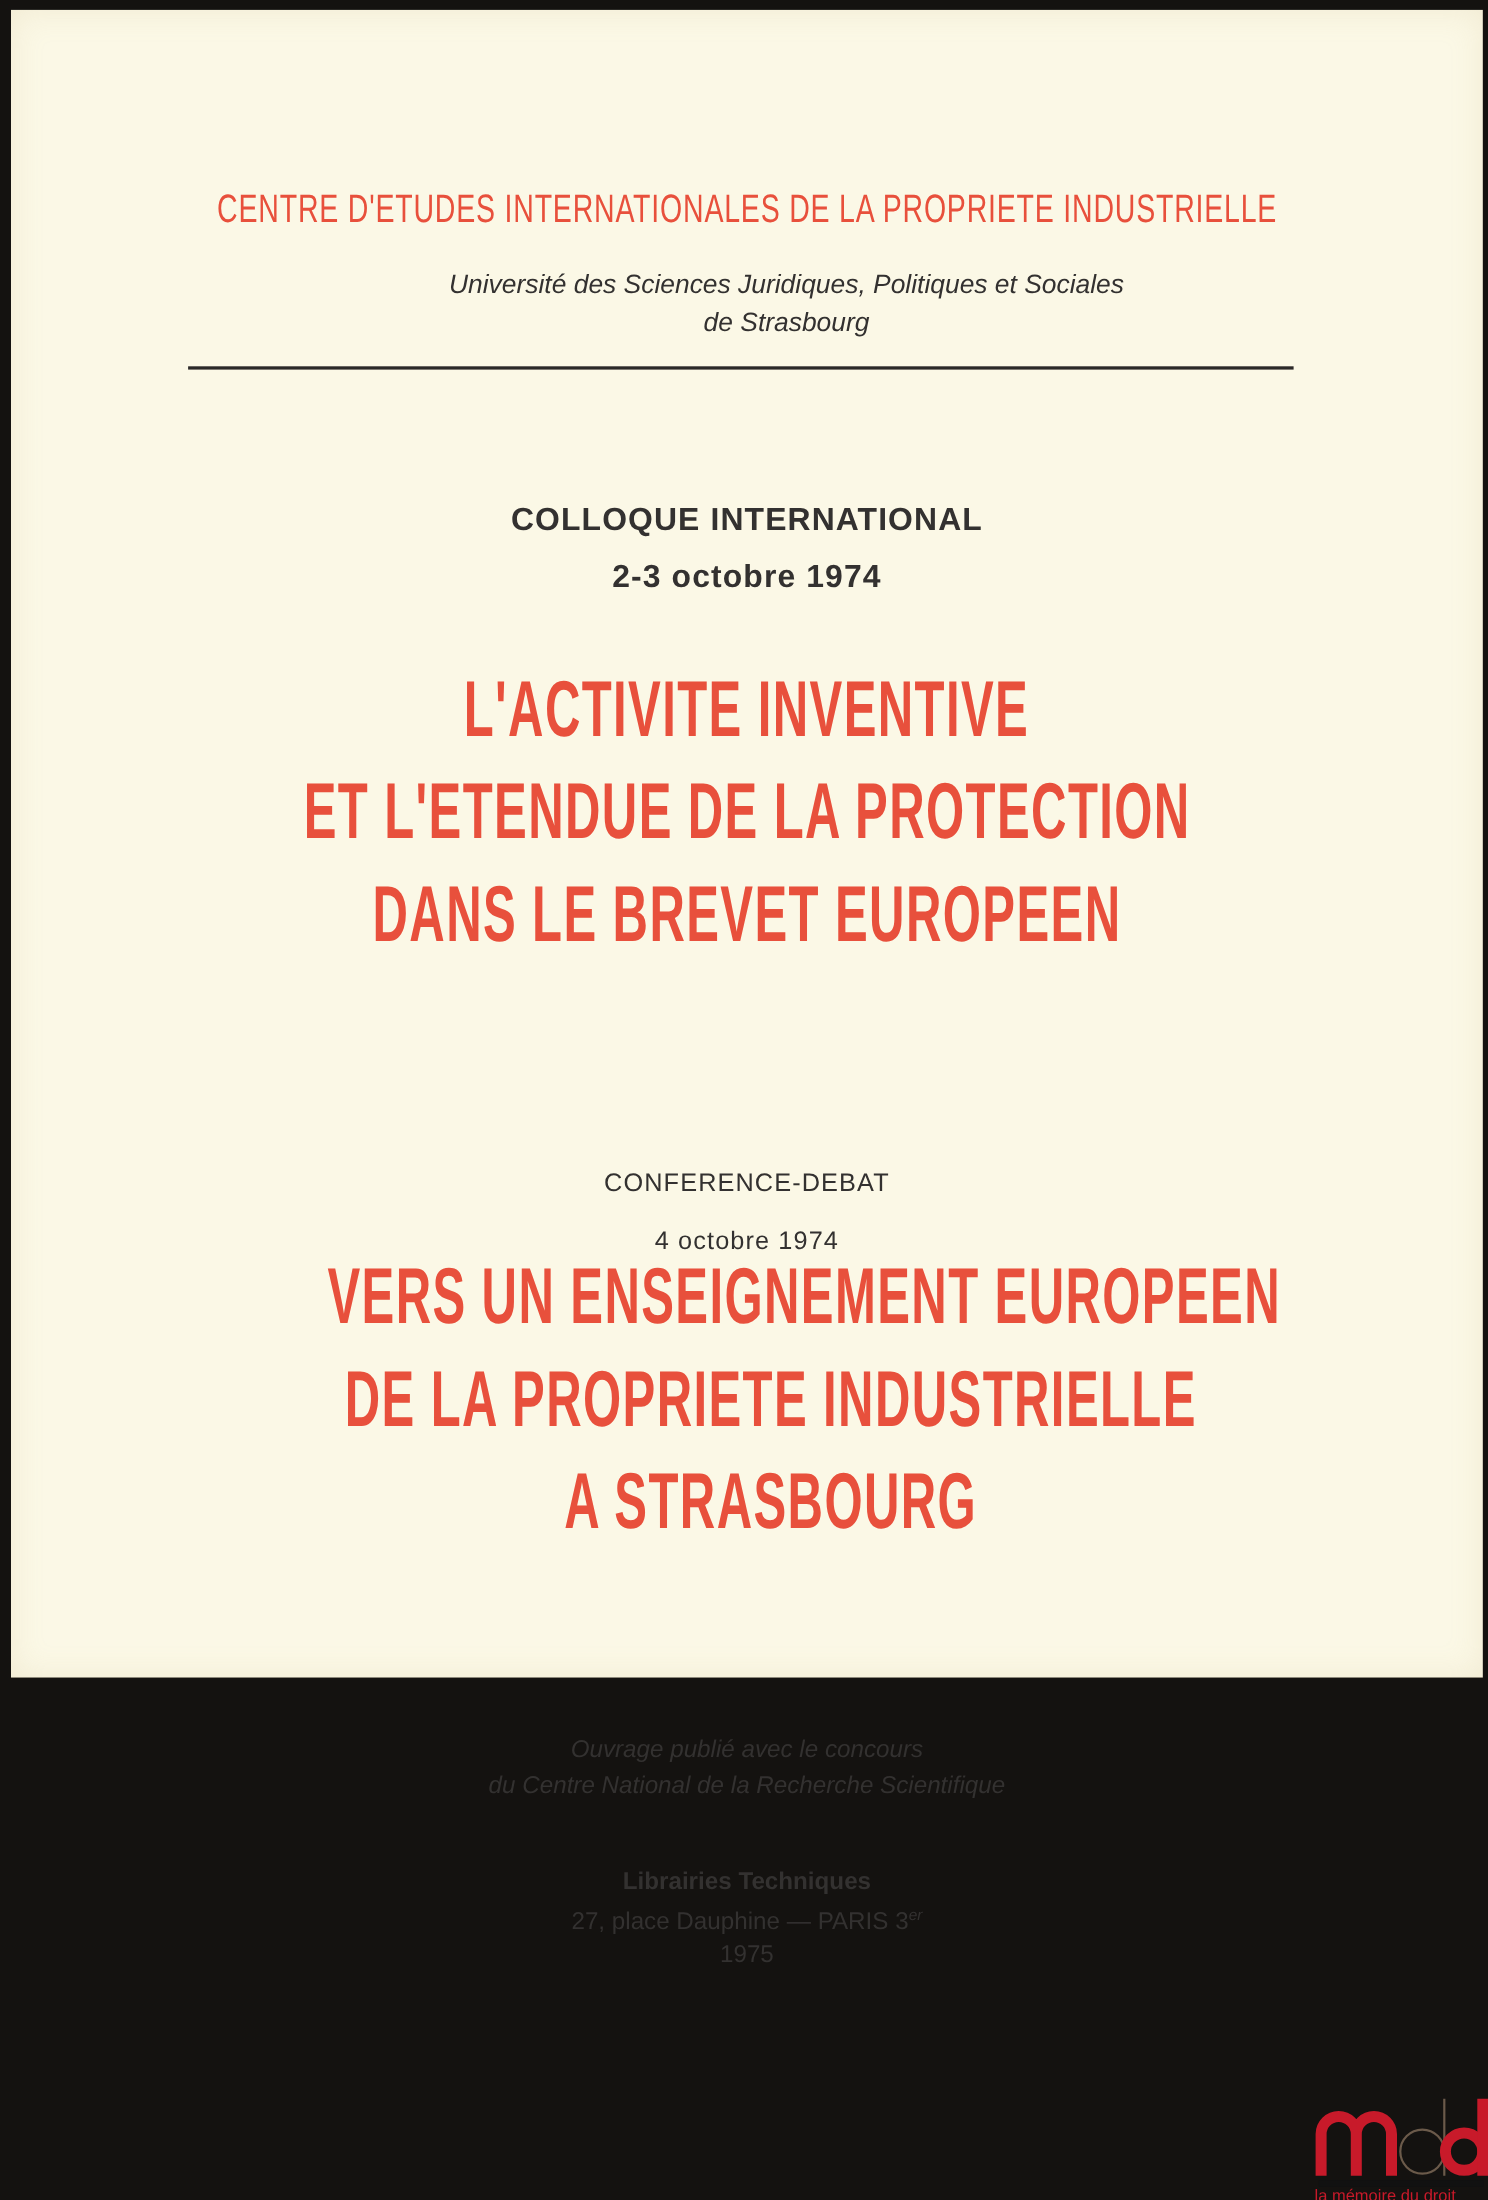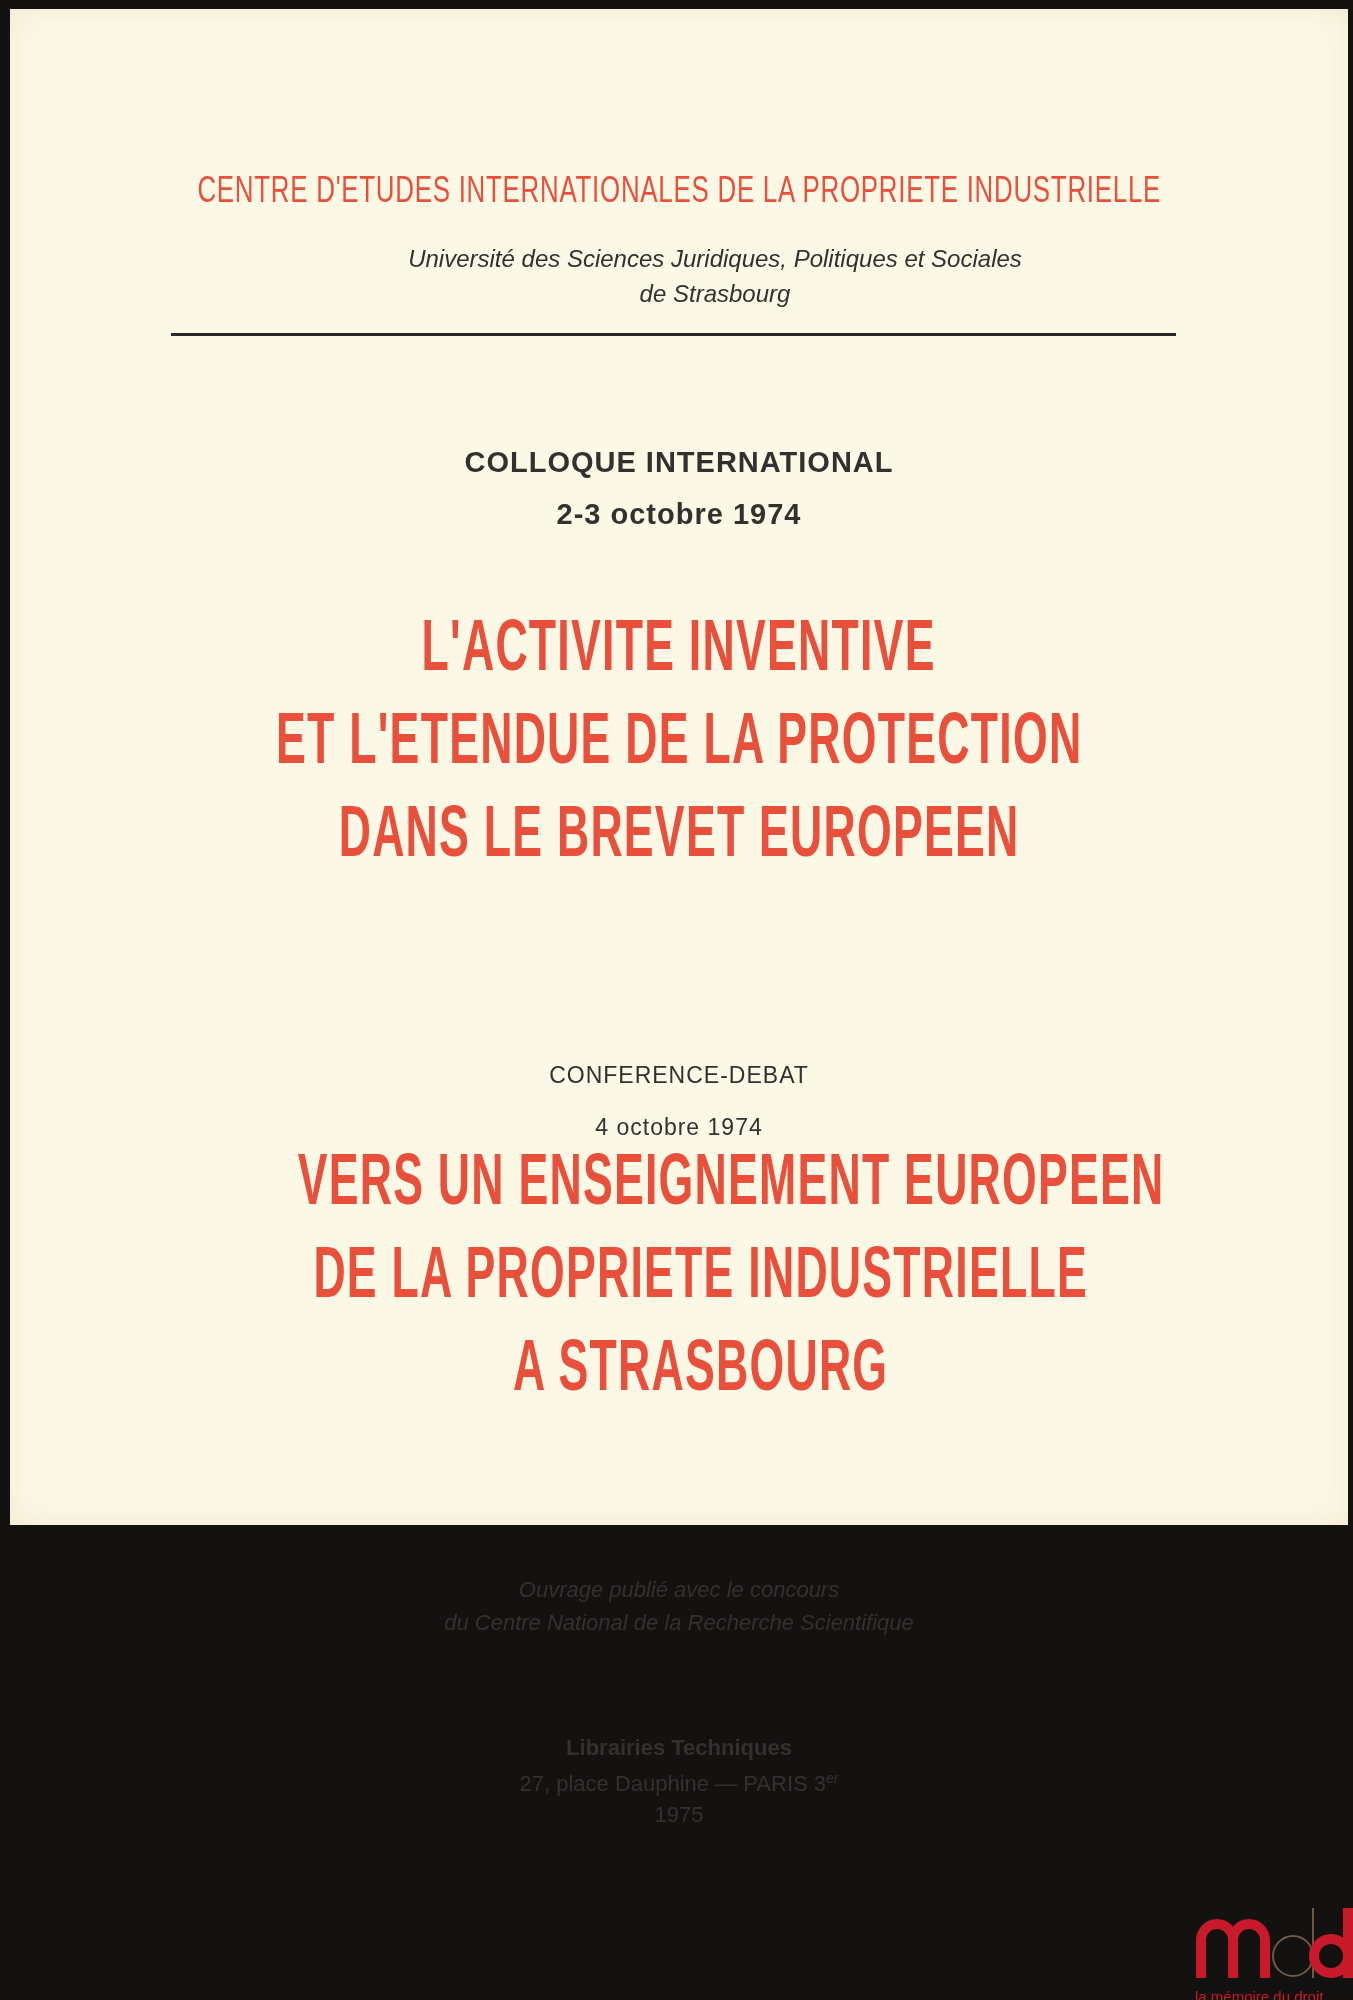--- a/index.html
+++ b/index.html
@@ -30,26 +30,26 @@
       top: 160px; font-size: 36px; font-weight: normal; letter-spacing: 1px;
     }
     .inst .cond { font-weight: normal; transform: scaleX(0.72); }
     .univ {
       top: 232px; font-size: 24px; font-style: italic; line-height: 35px; padding-left: 36px;
     }
     .rule {
       position: absolute; left: 161px; top: 324px; width: 1005px; height: 3px;
       background: #2b2928;
     }
-    .colloque { top: 427px; font-size: 29px; font-weight: bold; line-height: 52px; letter-spacing: 1px; }
+    .colloque { top: 438px; font-size: 29px; font-weight: bold; line-height: 52px; letter-spacing: 1px; }
     .title1 { top: 590px; font-size: 72px; line-height: 93px; letter-spacing: 2px; }
     .conf { top: 1040px; font-size: 23px; font-weight: normal; line-height: 52px; letter-spacing: 1px; }
     .title2 { top: 1124px; font-size: 72px; line-height: 93px; letter-spacing: 2px; padding-left: 22px; }
     .ouvrage { top: 1564px; font-size: 22px; font-style: italic; line-height: 33px; }
-    .lib { top: 1723px; font-size: 22px; line-height: 31px; }
+    .lib { top: 1685px; font-size: 22px; line-height: 31px; }
     .lib .b { font-weight: bold; }
     .lib sup { font-size: 14px; font-style: italic; }
     .logo {
       position: absolute; left: 1195px; top: 1898px; width: 158px; height: 102px;
     }
     .logo .m { position: absolute; left: 0; top: 0; }
     .logo .bar { position: absolute; left: 4px; top: 84px; width: 150px; height: 6px; background: #111; }
     .logo .tag { position: absolute; left: 0; top: 90px; font-size: 15px; color: #c81a2a; white-space: nowrap; }
   </style>
 </head>

